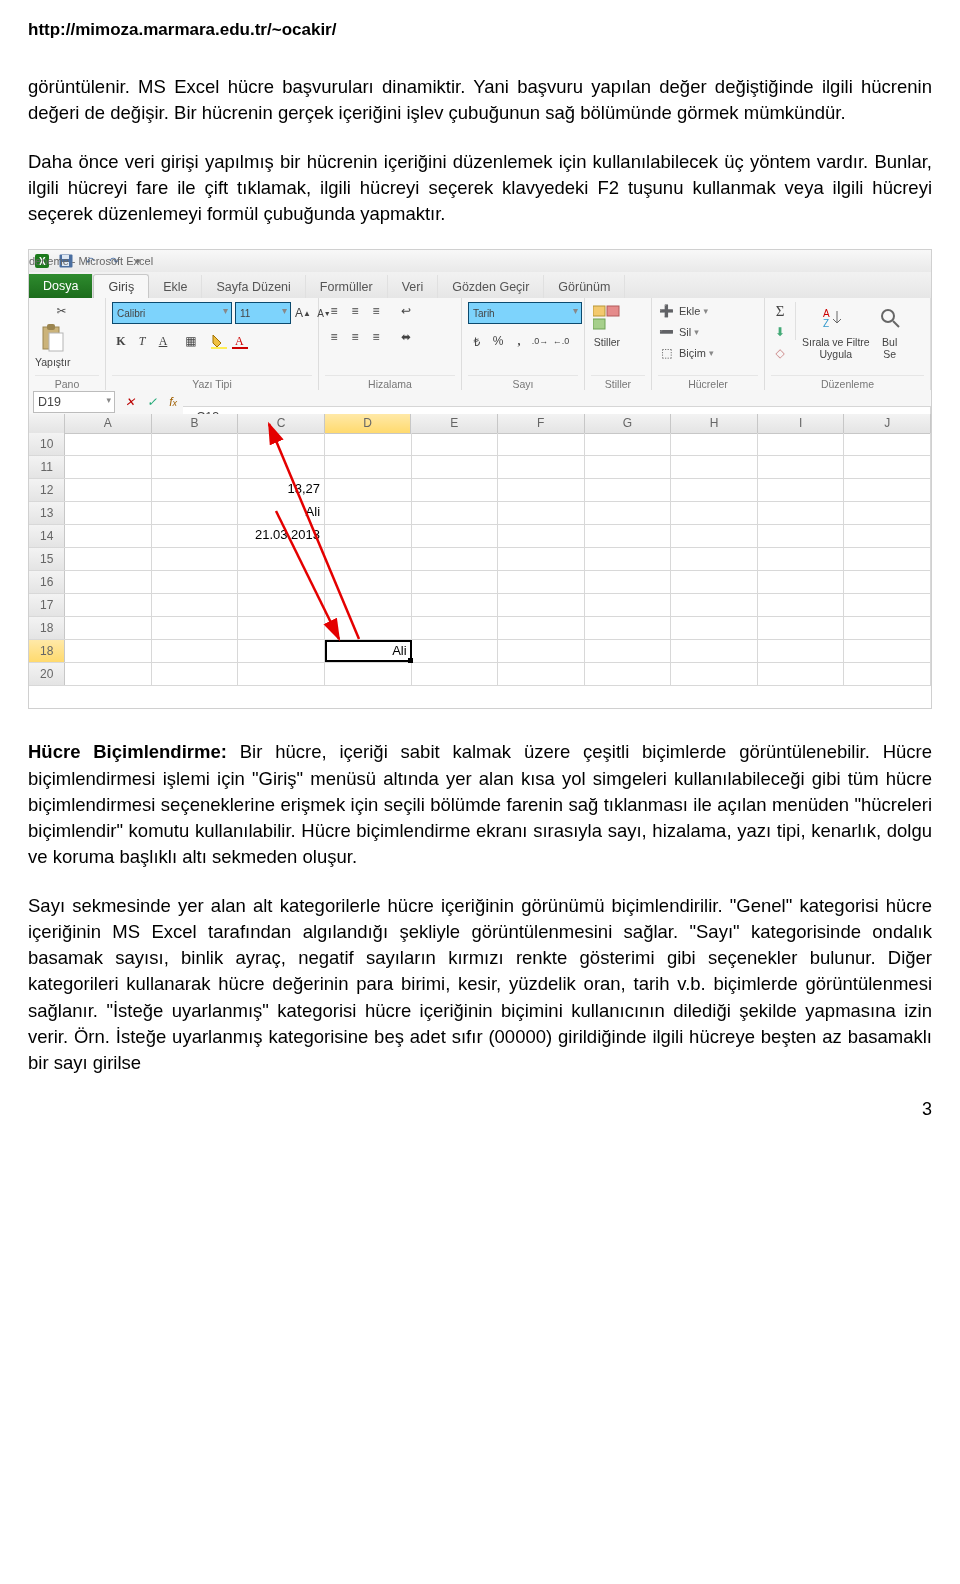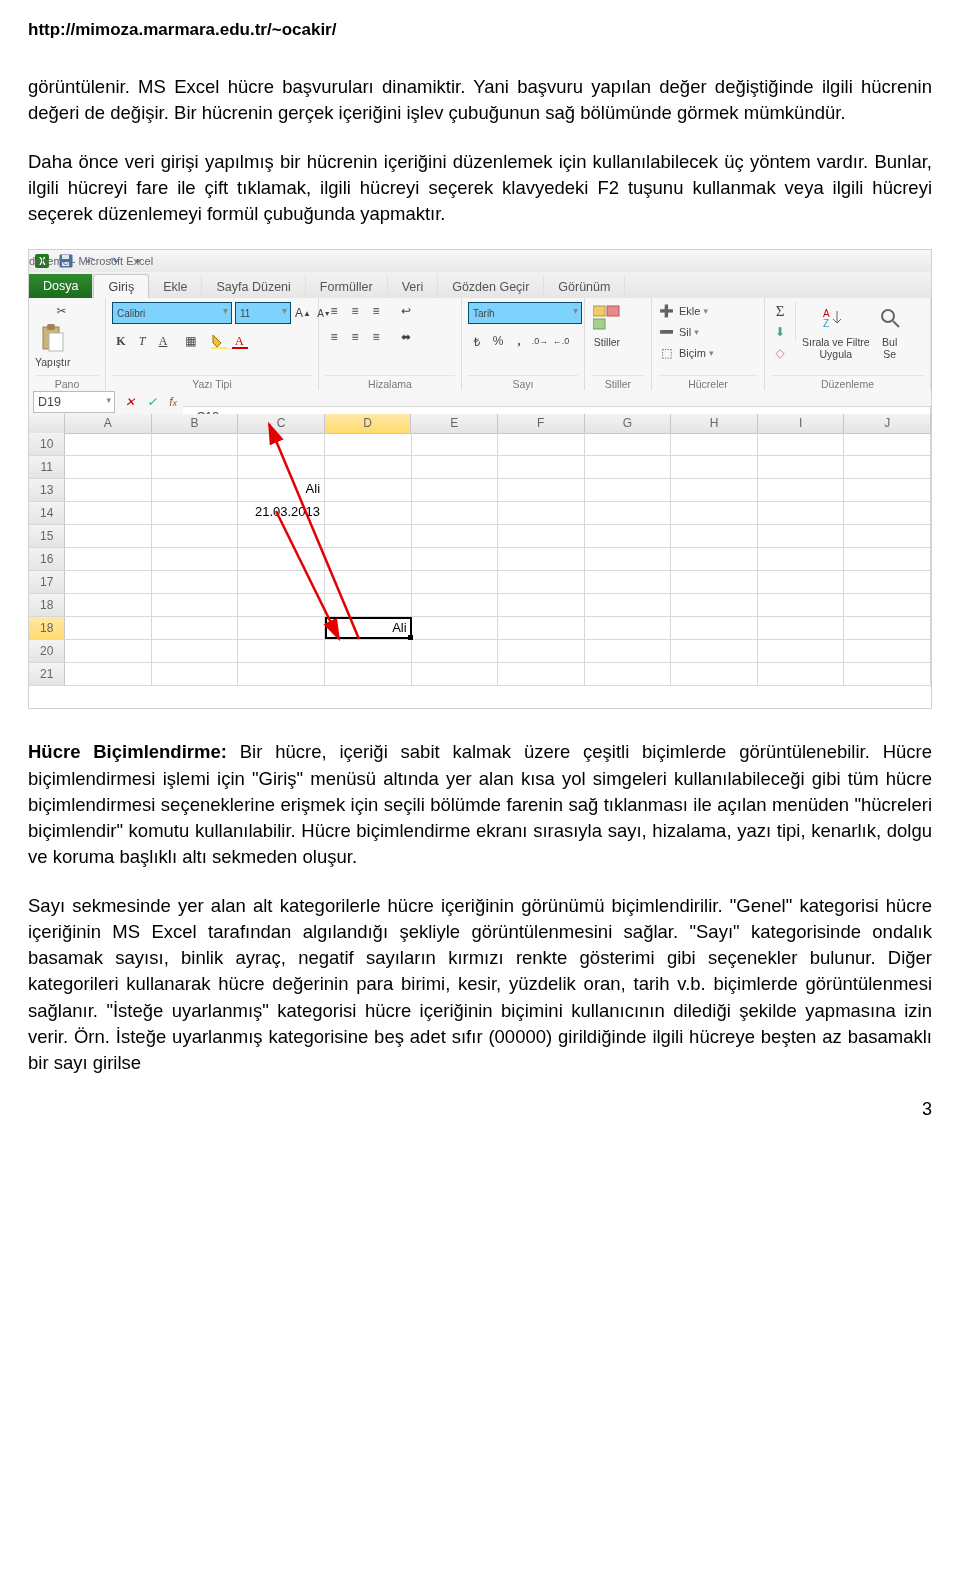--- a/index.html
+++ b/index.html
@@ -426,20 +426,33 @@
             <div class="cl"></div>
             <div class="cl"></div>
             <div class="cl"></div>
             <div class="cl"></div>
             <div class="cl"></div>
             <div class="cl"></div>
             <div class="cl"></div>
             <div class="cl"></div>
           </div>
           <div class="rw">
+            <div class="rh">12</div>
+            <div class="cl"></div>
+            <div class="cl"></div>
+            <div class="cl">13,27</div>
+            <div class="cl"></div>
+            <div class="cl"></div>
+            <div class="cl"></div>
+            <div class="cl"></div>
+            <div class="cl"></div>
+            <div class="cl"></div>
+            <div class="cl"></div>
+          </div>
+          <div class="rw">
             <div class="rh">13</div>
             <div class="cl"></div>
             <div class="cl"></div>
             <div class="cl l">Ali</div>
             <div class="cl"></div>
             <div class="cl"></div>
             <div class="cl"></div>
             <div class="cl"></div>
             <div class="cl"></div>
             <div class="cl"></div>
@@ -518,33 +531,20 @@
             <div class="cl l active l">Ali</div>
             <div class="cl"></div>
             <div class="cl"></div>
             <div class="cl"></div>
             <div class="cl"></div>
             <div class="cl"></div>
             <div class="cl"></div>
           </div>
           <div class="rw">
             <div class="rh">20</div>
-            <div class="cl"></div>
-            <div class="cl"></div>
-            <div class="cl"></div>
-            <div class="cl"></div>
-            <div class="cl"></div>
-            <div class="cl"></div>
-            <div class="cl"></div>
-            <div class="cl"></div>
-            <div class="cl"></div>
-            <div class="cl"></div>
-          </div>
-          <div class="rw">
-            <div class="rh">21</div>
             <div class="cl"></div>
             <div class="cl"></div>
             <div class="cl"></div>
             <div class="cl"></div>
             <div class="cl"></div>
             <div class="cl"></div>
             <div class="cl"></div>
             <div class="cl"></div>
             <div class="cl"></div>
             <div class="cl"></div>

